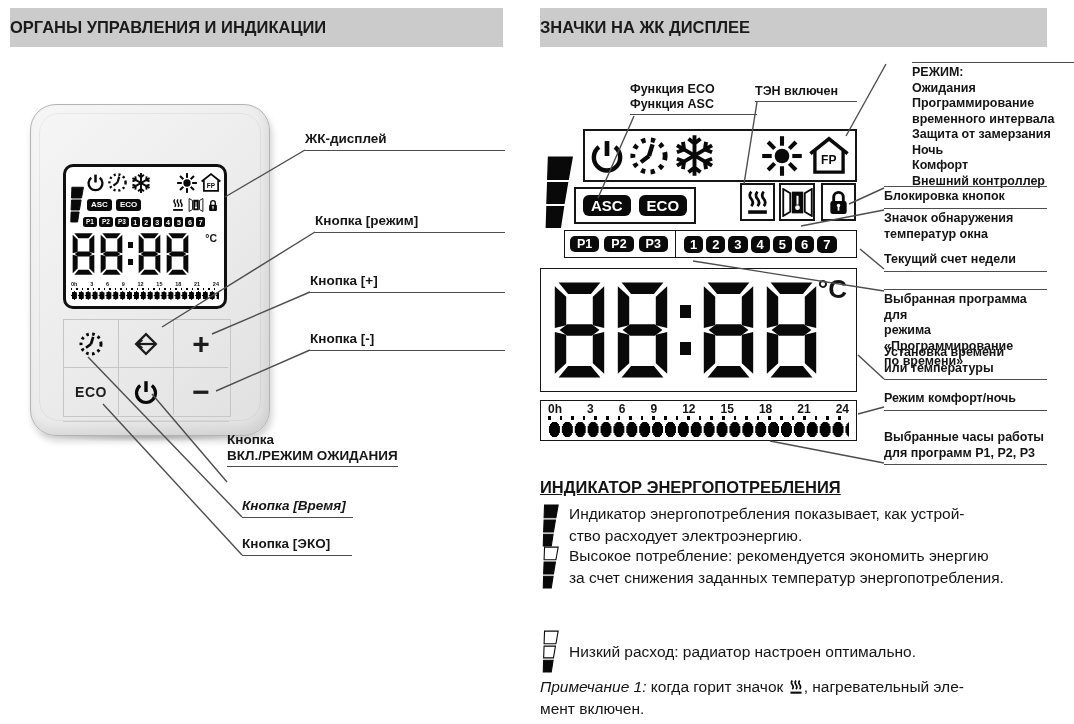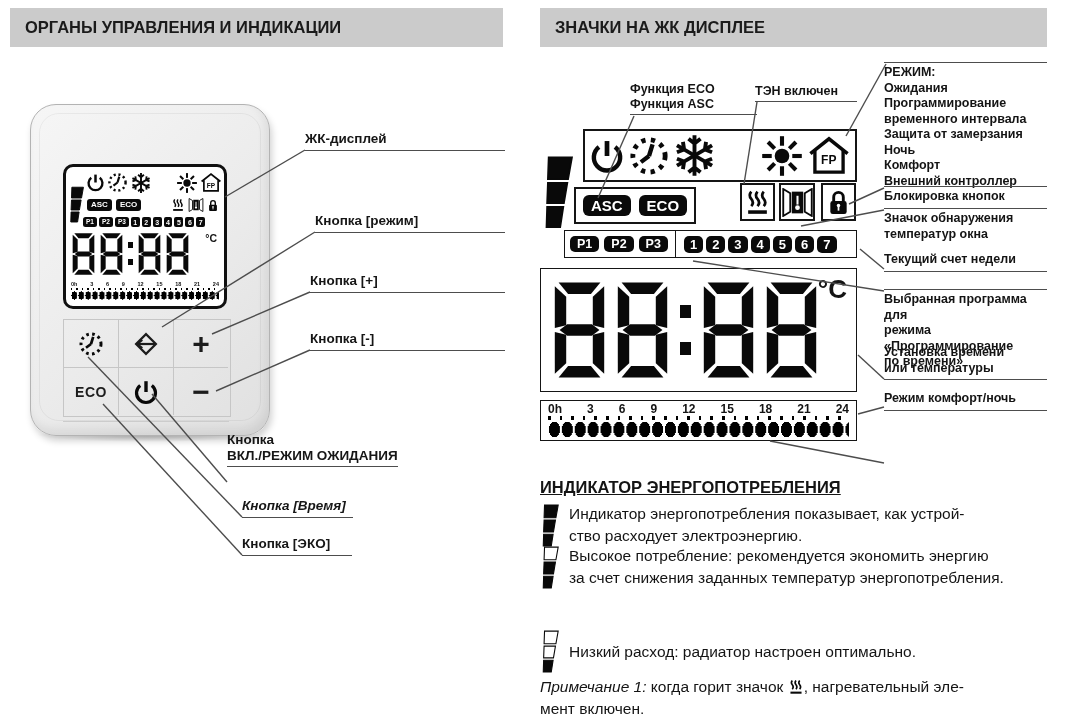--- a/index.html
+++ b/index.html
@@ -1,21 +1,21 @@
 <!DOCTYPE html>
 <html><head>
 <meta charset="utf-8">
 <style>
   html,body{margin:0;padding:0;background:#fff;}
   #page{position:relative;width:1074px;height:724px;background:#fff;overflow:hidden;
         font-family:"Liberation Sans",sans-serif;color:#141414;}
   .abs{position:absolute;}
   
   .hdr{position:absolute;top:8px;height:39px;background:#cbcbcb;color:#1b1b1b;
-       font-weight:bold;font-size:16.5px;line-height:39px;padding-left:15px;box-sizing:border-box;}
+       font-weight:bold;font-size:16.5px;line-height:39px;box-sizing:border-box;}
   
   #wires{position:absolute;left:0;top:0;width:1074px;height:724px;z-index:3;pointer-events:none;}
   
   .lbl{position:absolute;font-weight:bold;font-size:13.5px;color:#161616;z-index:4;
        border-bottom:1.5px solid #4d4d4d;padding-bottom:3px;line-height:15.5px;}
   .rlbl{position:absolute;left:884px;width:163px;font-weight:bold;font-size:12.5px;
         line-height:15.5px;color:#141414;z-index:4;}
   .rlbl.topline{border-top:1.5px solid #4d4d4d;padding-top:2px;}
   .rlbl.botline{border-bottom:1.5px solid #4d4d4d;padding-bottom:3px;}
   
@@ -458,21 +458,21 @@
   </div>
 
   <div class="co" style="left:630px;top:82px;width:127px;">
     <div>Функция ECO</div>
     <div>Функция ASC</div>
   </div>
   <div class="co" style="left:755px;top:84px;width:102px;">
     <span>ТЭН включен</span>
   </div>
 
-  <div class="rlbl topline" style="top:62px;">
+  <div class="rlbl topline" style="top:62px;margin-left:28px;">
     <div>РЕЖИМ:</div>
     <div>Ожидания</div>
     <div>Программирование</div>
     <div>временного интервала</div>
     <div>Защита от замерзания</div>
     <div>Ночь</div>
     <div>Комфорт</div>
     <div>Внешний контроллер</div>
   </div>
   <div class="rlbl topline" style="top:186px;"><span>Блокировка кнопок</span></div>
@@ -484,20 +484,24 @@
   <div class="rlbl topline" style="top:289px;">
     <div>Выбранная программа для</div>
     <div>режима «Программирование</div>
     <div>по времени»</div>
   </div>
   <div class="rlbl botline" style="top:345px;">
     <div>Установка времени</div>
     <div>или температуры</div>
   </div>
   <div class="rlbl botline" style="top:391px;"><span>Режим комфорт/ночь</span></div>
+  <div class="rlbl botline" style="top:430px;">
+    <div>Выбранные часы работы</div>
+    <div>для программ P1, P2, P3</div>
+  </div>
 
   <div class="etitle"><span>ИНДИКАТОР ЭНЕРГОПОТРЕБЛЕНИЯ</span></div>
 
   <div class="epara" style="top:503px;">
     <svg width="20" height="46" preserveAspectRatio="none">
         <use href="#i-energy"></use>
       </svg>
     <div class="txt">
       <div>Индикатор энергопотребления показывает, как устрой-</div>
       <div>ство расходует электроэнергию.</div>

